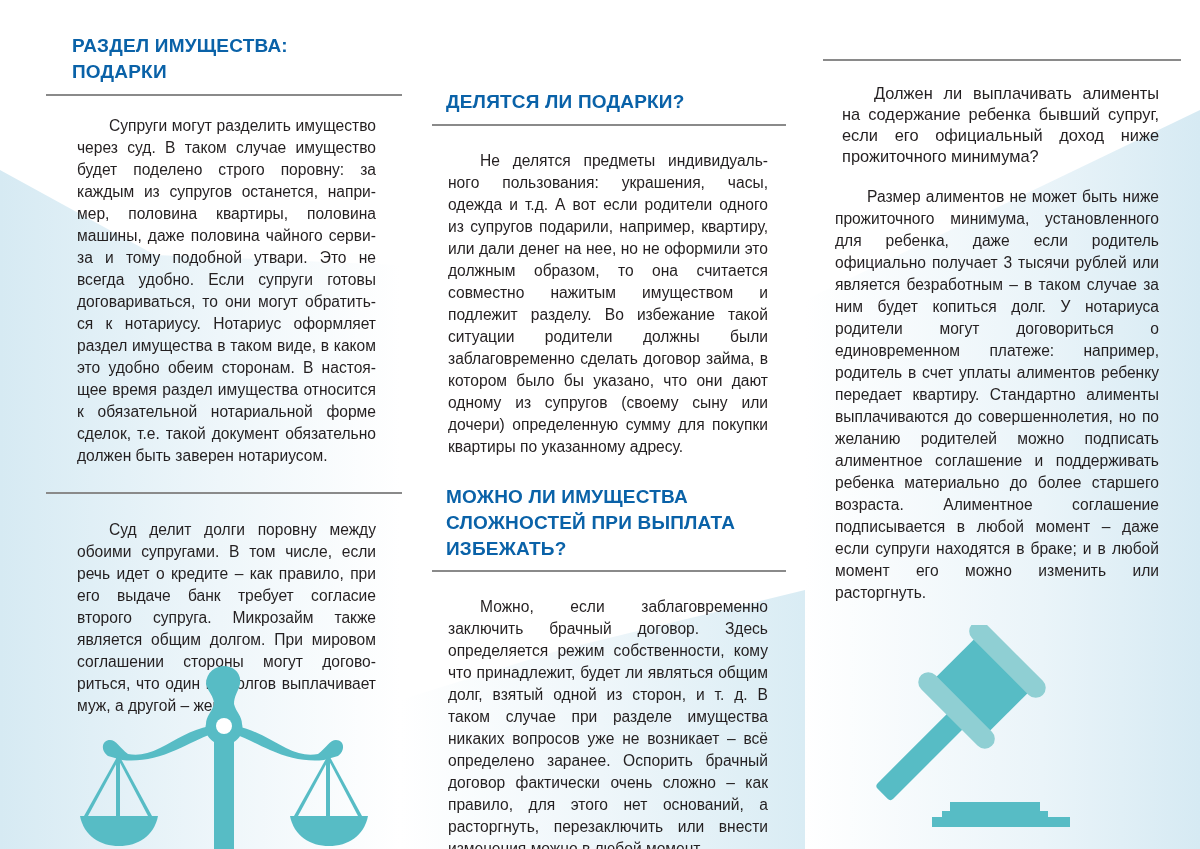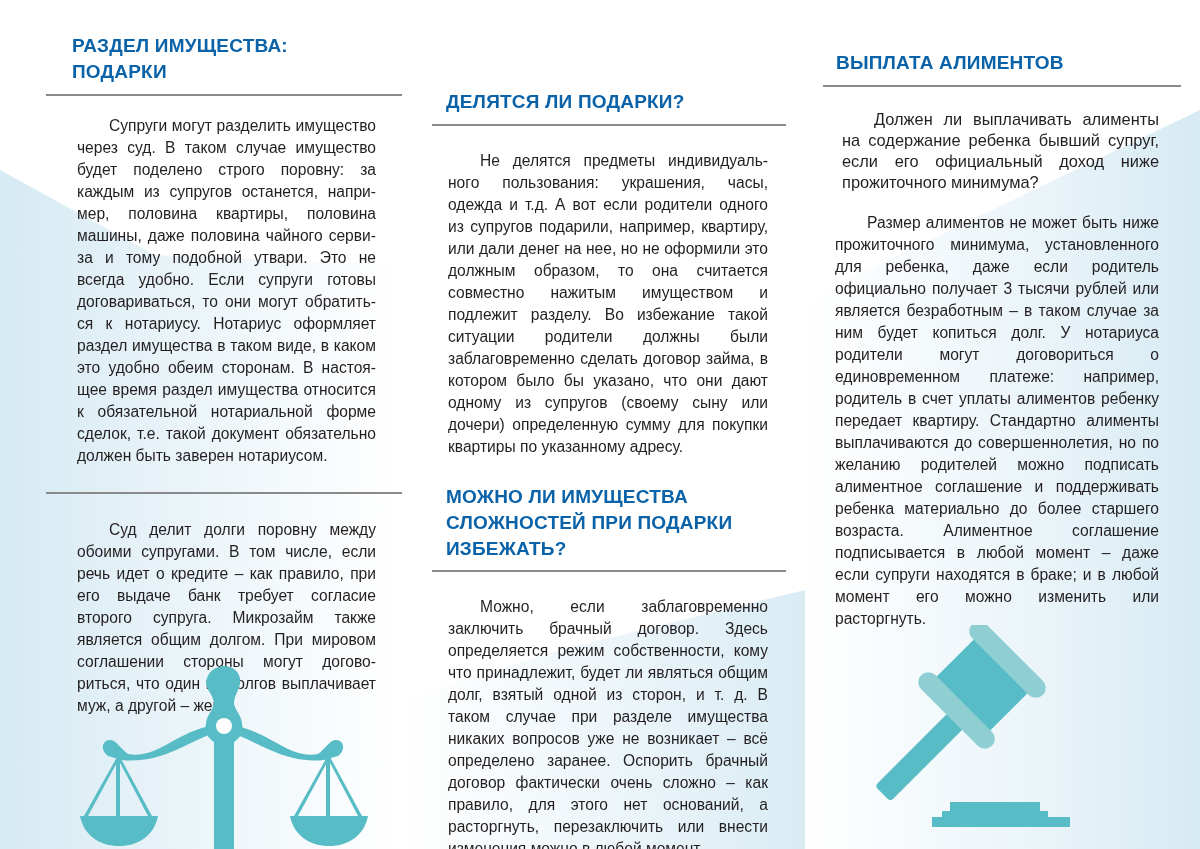--- a/index.html
+++ b/index.html
@@ -103,34 +103,31 @@
   <h2 class="heading" style="padding-left:14px">
     <span>ДЕЛЯТСЯ ЛИ ПОДАРКИ?</span>
   </h2>
   <div style="height:9px"></div>
   <hr class="rule">
   <div style="height:24px"></div>
   <p class="body-text" style="padding-left:16px;padding-right:18px">Не делятся предметы индивидуаль­ного пользования: украшения, часы, одежда и т.д. А вот если родители одно­го из супругов подарили, например, квартиру, или дали денег на нее, но не оформили это должным образом, то она считается совместно нажитым имущес­твом и подлежит разделу. Во избежание такой ситуации родители должны были заблаговременно сделать договор займа, в котором было бы указано, что они дают одному из супругов (своему сыну или дочери) определенную сумму для покупки квартиры по указанному адресу.</p>
   <div style="height:26px"></div>
   <h2 class="heading" style="padding-left:14px">
     <span>МОЖНО ЛИ ИМУЩЕСТВА</span><br>
-    <span>СЛОЖНОСТЕЙ ПРИ ПОДАРКИ</span><br>
+    <span>СЛОЖНОСТЕЙ ПРИ ВЫПЛАТА</span><br>
     <span>ИЗБЕЖАТЬ?</span>
   </h2>
   <div style="height:8px"></div>
   <hr class="rule">
   <div style="height:24px"></div>
   <p class="body-text" style="padding-left:16px;padding-right:18px">Можно, если заблаговременно заключить брачный договор. Здесь определяется режим собственности, кому что принадлежит, будет ли являть­ся общим долг, взятый одной из сторон, и т. д. В таком случае при разделе иму­щества никаких вопросов уже не возни­кает – всё определено заранее. Оспо­рить брачный договор фактически очень сложно – как правило, для этого нет оснований, а расторгнуть, перезак­лючить или внести изменения можно в любой момент.</p>
 </div>
 
 <div class="col col3">
   <div style="height:50px"></div>
-  <h2 class="heading" style="padding-left:13px">
-    <span>ВЫПЛАТА АЛИМЕНТОВ</span>
-  </h2>
   <div style="height:9px"></div>
   <hr class="rule">
   <div style="height:22px"></div>
   <p class="question">Должен ли выплачивать алимен­ты на содержание ребенка бывший супруг, если его официальный доход ниже прожиточного минимума?</p>
   <div style="height:19px"></div>
   <p class="body-text" style="padding-left:12px;padding-right:22px">Размер алиментов не может быть ниже прожиточного минимума, уста­новленного для ребенка, даже если родитель официально получает 3 тысячи рублей или является безработ­ным – в таком случае за ним будет копиться долг. У нотариуса родители могут договориться о единовременном платеже: например, родитель в счет уплаты алиментов ребенку передает квартиру. Стандартно алименты выпла­чиваются до совершеннолетия, но по желанию родителей можно подписать алиментное соглашение и поддержи­вать ребенка материально до более старшего возраста. Алиментное согла­шение подписывается в любой момент – даже если супруги находятся в браке; и в любой момент его можно изменить или расторгнуть.</p>
 </div>
 
 <div class="icon" style="left:80px; top:664px; width:290px; height:185px;">
   <svg viewBox="0 0 290 185" width="290" height="185" xmlns="http://www.w3.org/2000/svg">

